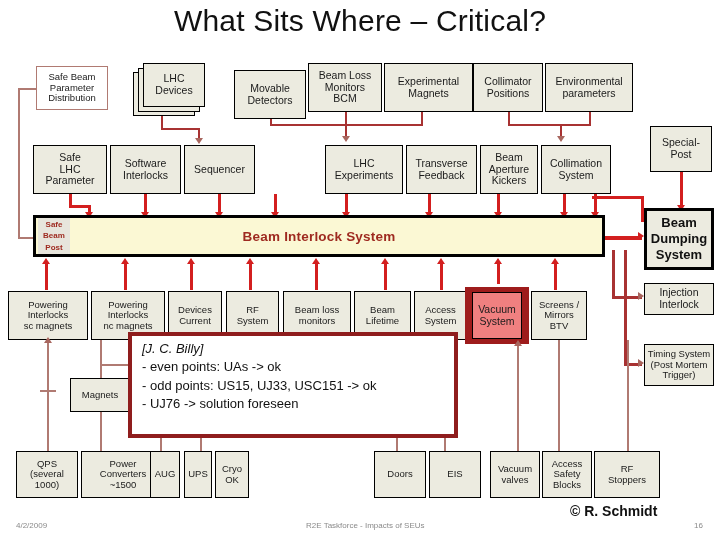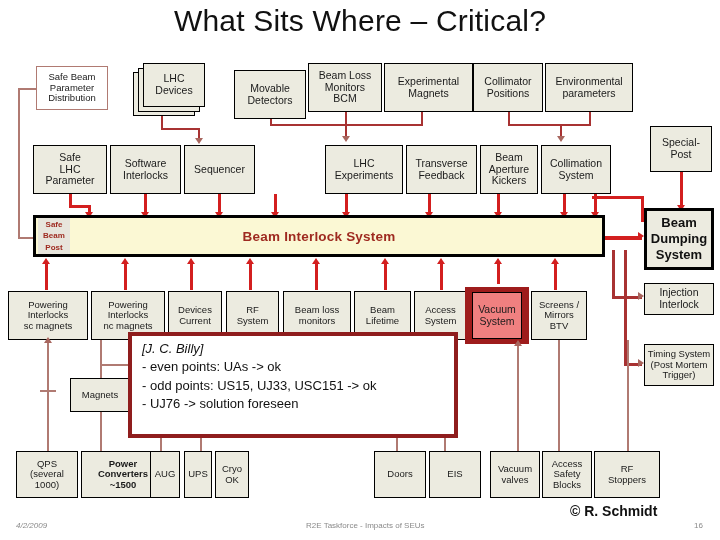--- a/index.html
+++ b/index.html
@@ -360,21 +360,21 @@
     <div>- even points: UAs -&gt; ok</div>
     <div>- odd points: US15, UJ33, USC151 -&gt; ok</div>
     <div>- UJ76 -&gt; solution foreseen</div>
   </div>
 
   <div class="box small" style="left:16px;top:451px;width:62px;height:47px;">
     <span style="white-space:pre-line">QPS
 (several
 1000)</span>
   </div>
-  <div class="box small" style="left:81px;top:451px;width:84px;height:47px;font-weight:bold;">
+  <div class="box small" style="left:81px;top:451px;width:84px;height:47px;">
     <span style="white-space:pre-line">Power
 Converters
 ~1500</span>
   </div>
   <div class="box small" style="left:150px;top:451px;width:30px;height:47px;">
     <span style="white-space:pre-line">AUG</span>
   </div>
   <div class="box small" style="left:184px;top:451px;width:28px;height:47px;">
     <span style="white-space:pre-line">UPS</span>
   </div>
@@ -396,17 +396,17 @@
     <span style="white-space:pre-line">Access
 Safety
 Blocks</span>
   </div>
   <div class="box small" style="left:594px;top:451px;width:66px;height:47px;">
     <span style="white-space:pre-line">RF
 Stoppers</span>
   </div>
 
   <div class="copy" style="left:570px;top:503px;">© R. Schmidt</div>
-  <div class="foot" style="left:16px;top:521px;font-style:italic;">4/2/2009</div>
+  <div class="foot" style="left:16px;top:521px;">4/2/2009</div>
   <div class="foot" style="left:306px;top:521px;">R2E Taskforce - Impacts of SEUs</div>
   <div class="foot" style="left:694px;top:521px;">16</div>
 
 </div>
 
 </body></html>

